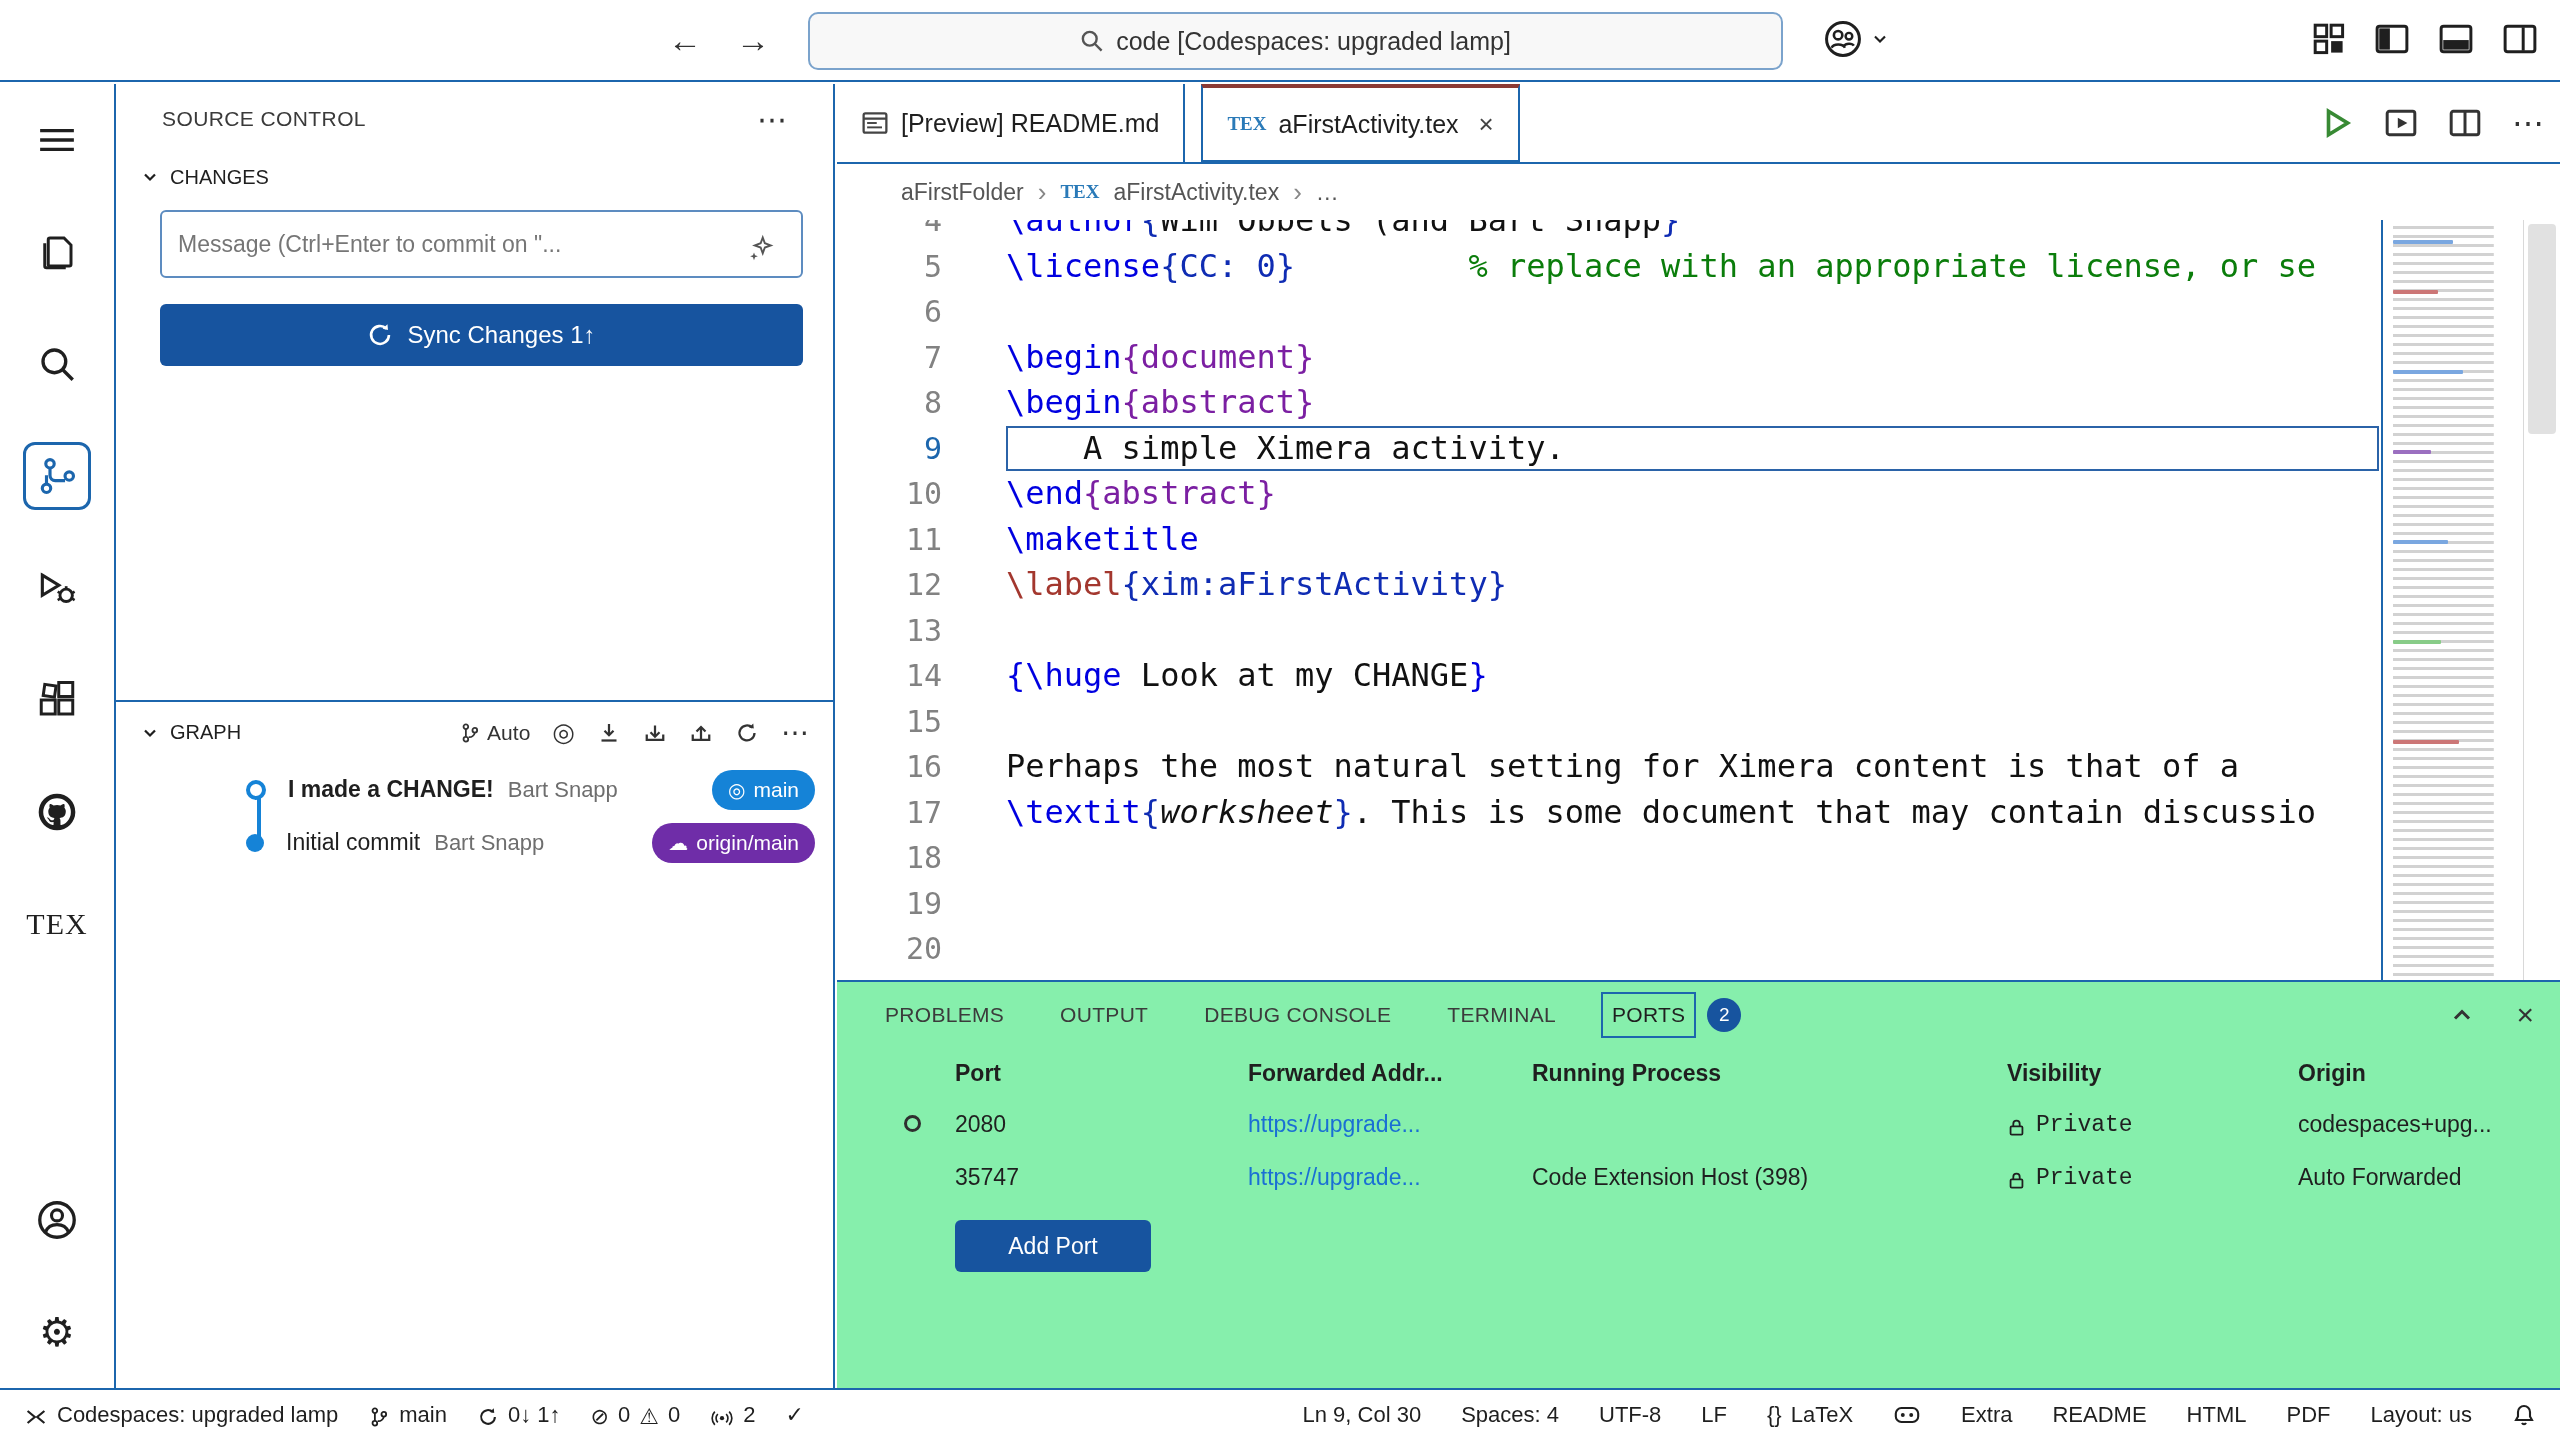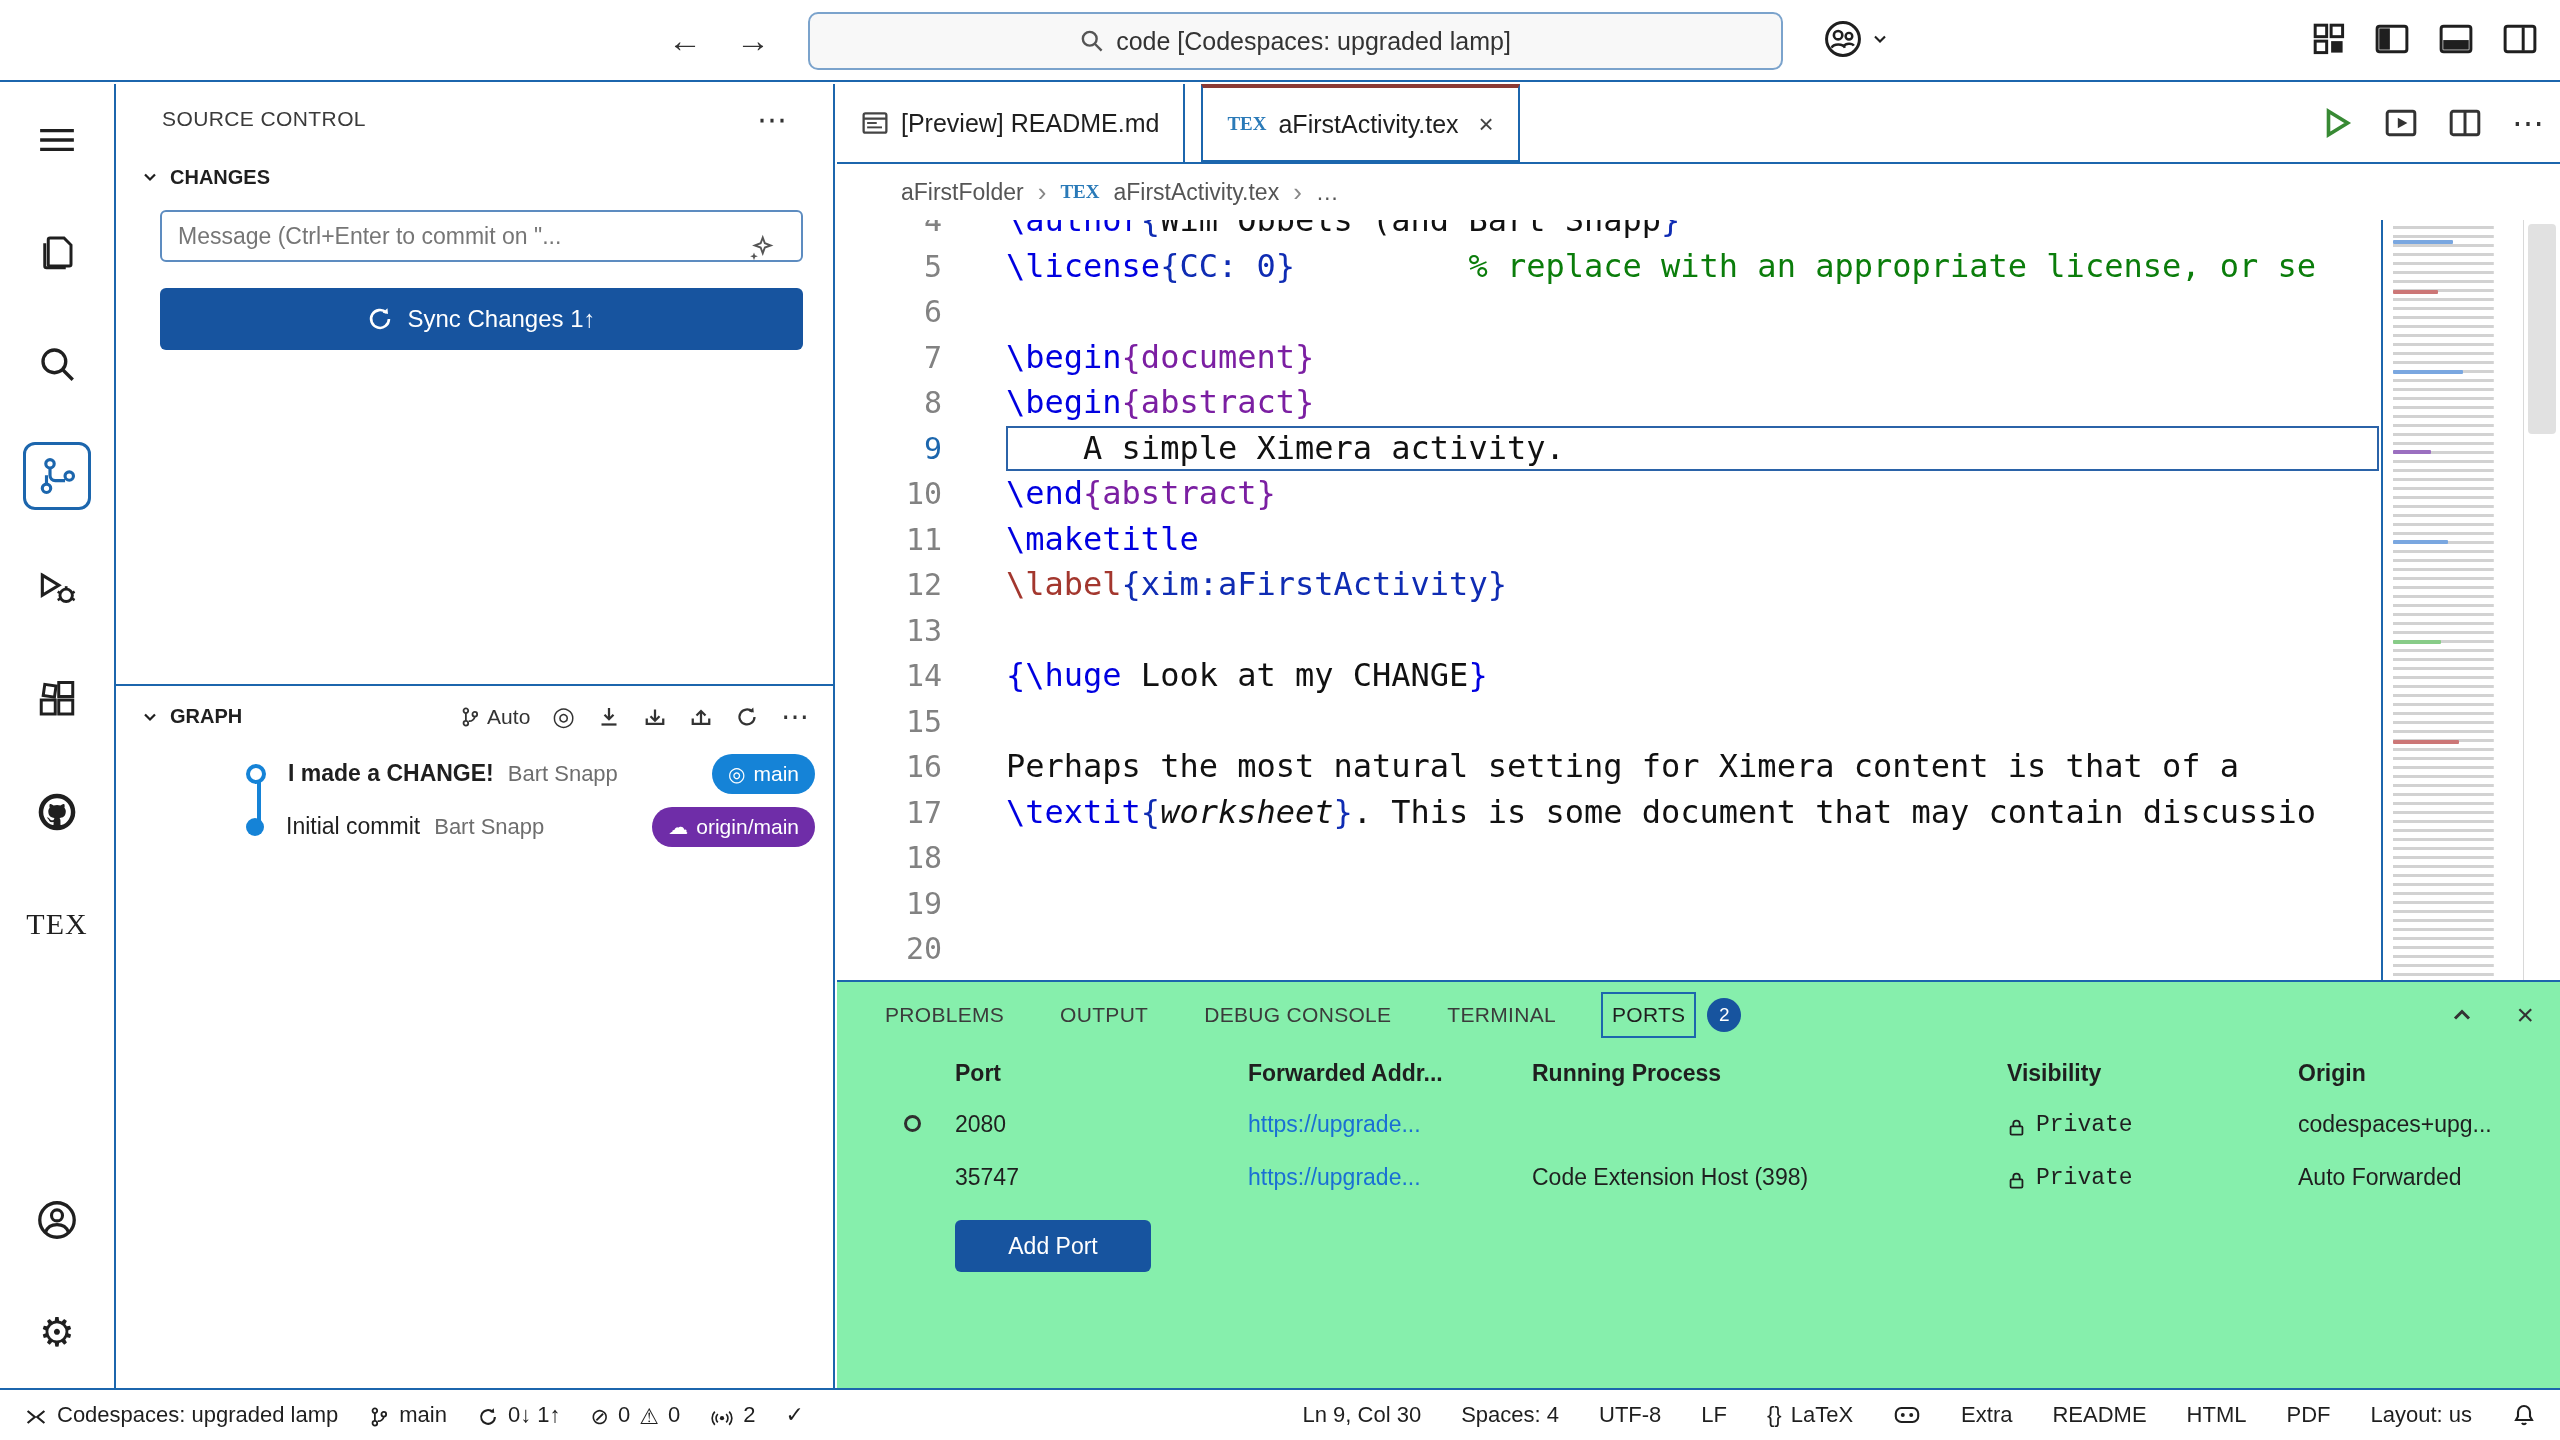--- a/index.html
+++ b/index.html
@@ -37,22 +37,22 @@
   .tex-logo{font-family:"Liberation Serif",serif;font-size:30px;letter-spacing:1px;color:#1f1f1f;}
   .gear{font-size:40px;line-height:1;color:#1f1f1f}
 
   
   #sidebar{position:absolute;left:116px;top:84px;width:719px;bottom:52px;background:#fff;
     border-right:2px solid var(--bd);}
   .sb-header{height:70px;display:flex;align-items:center;padding:0 46px;}
   .sb-title{font-size:21px;letter-spacing:.4px;color:#3a3a3a;}
   .sb-more{margin-left:auto;font-size:30px;color:#333;}
   .section-head{display:flex;align-items:center;gap:10px;padding:6px 24px;height:46px;}
-  .section-label{font-size:20px;font-weight:700;}
-  .msg-input{display:block;margin:10px 44px 0;width:643px;height:52px;border:2px solid #5d8cc0;border-radius:6px;
+  .section-label{font-size:20px;font-weight:400;}
+  .msg-input{display:block;margin:10px 44px 0;width:643px;height:68px;border:2px solid #5d8cc0;border-radius:6px;
     padding:0 54px 0 16px;font-size:23px;color:#333;font-family:"Liberation Sans",sans-serif;background:#fff;}
   .msg-input::placeholder{color:#767676}
   .msg-wrap{position:relative}
   .sparkle{position:absolute;right:58px;top:24px;}
   .sync-btn{margin:26px 44px 0;width:643px;height:62px;border:none;border-radius:6px;background:var(--btn);
     color:#fff;font-size:24px;display:flex;align-items:center;justify-content:center;gap:14px;cursor:pointer;
     font-family:"Liberation Sans",sans-serif;}
   .graph-section{margin-top:334px;border-top:2px solid var(--bd);}
   .graph-head{display:flex;align-items:center;gap:10px;padding:14px 24px 8px;}
   .graph-tools{margin-left:auto;display:flex;align-items:center;gap:22px;color:#333;}

